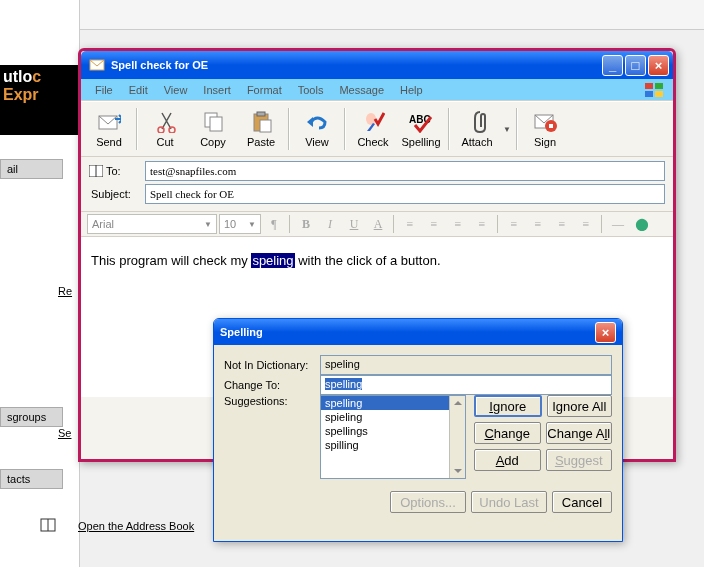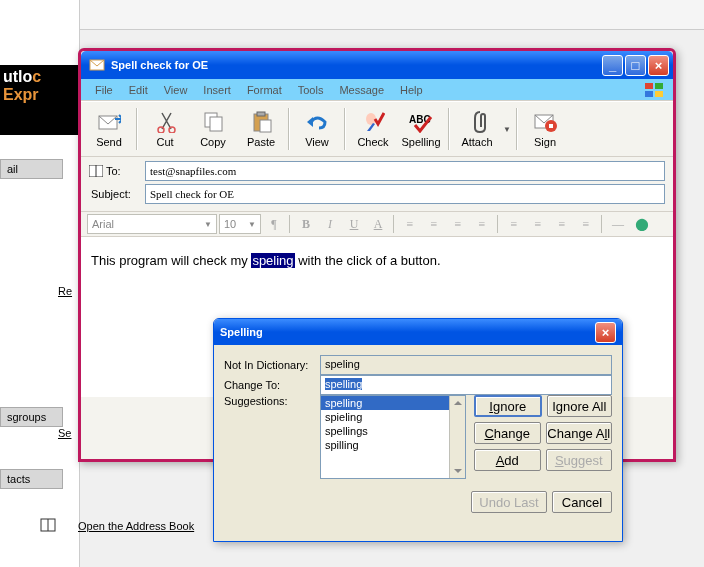--- a/index.html
+++ b/index.html
@@ -348,20 +348,23 @@
               <span><u>A</u>dd</span>
             </div>
           <div class="dlg-btn disabled">
               <span><u>S</u>uggest</span>
             </div>
         </div>
       </div>
     </div>
     <div class="dlg-bottom-row">
       <div class="dlg-btn disabled" style="width:76px">
+          <span>Options...</span>
+        </div>
+      <div class="dlg-btn disabled" style="width:76px">
           <span>Undo Last</span>
         </div>
       <div class="dlg-btn" style="width:60px">
           <span>Cancel</span>
         </div>
     </div>
   </div>
 </div>
 
 </body></html>

